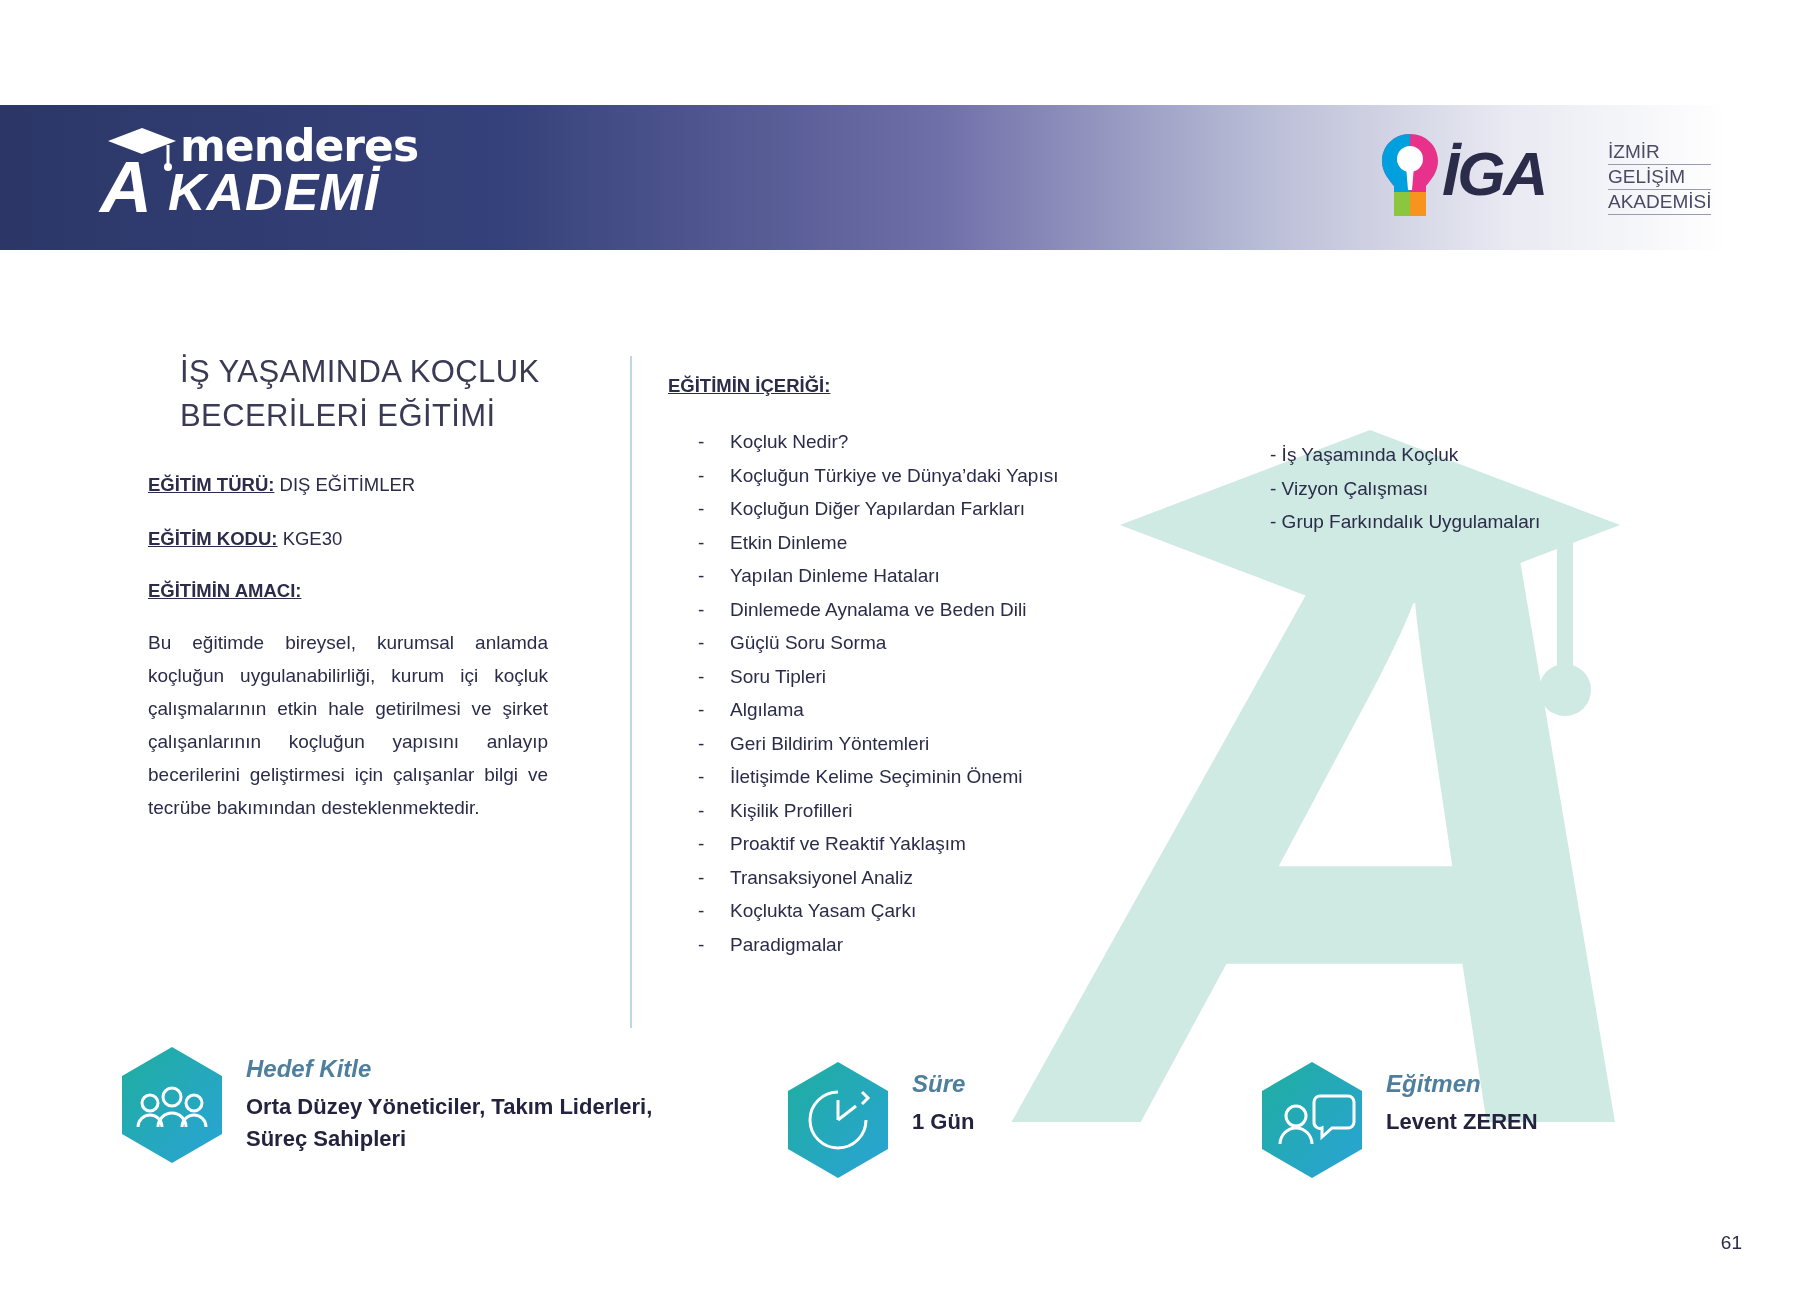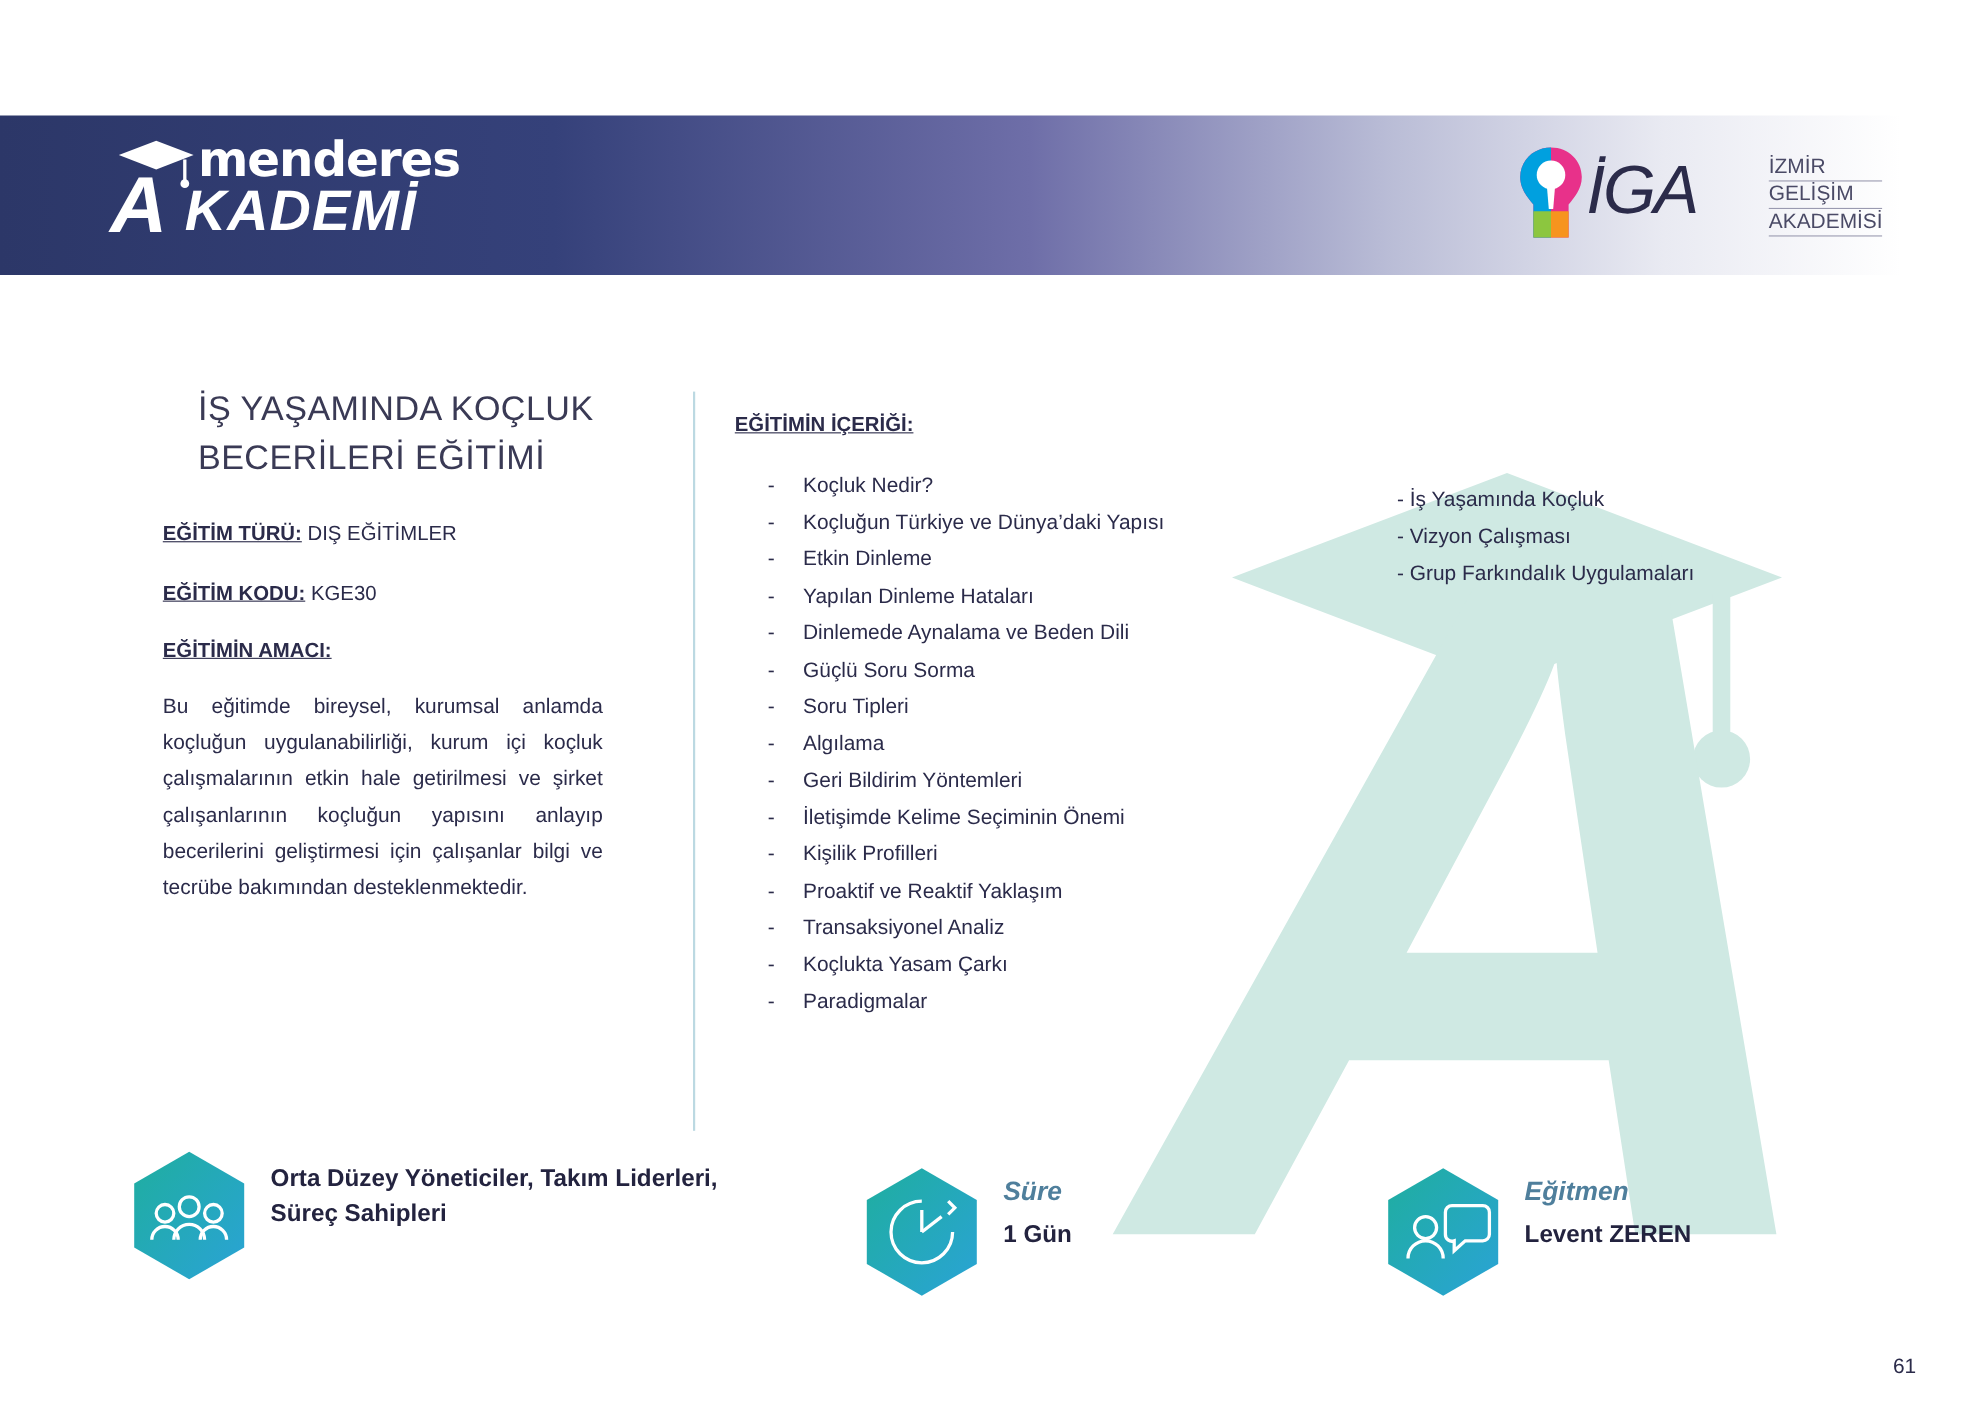--- a/index.html
+++ b/index.html
@@ -74,21 +74,21 @@
     right: 60px;
     top: 128px;
     width: 360px;
     height: 100px;
   }
   .iga-text {
     position: absolute;
     left: 62px;
     top: 10px;
     font-size: 62px;
-    font-weight: 400;
+    font-weight: 700;
     font-style: italic;
     color: #2b2b4a;
     letter-spacing: -2px;
     font-family: "Liberation Sans", sans-serif;
   }
   .iga-sub {
     position: absolute;
     left: 228px;
     top: 12px;
     font-size: 19px;
@@ -324,20 +324,21 @@
   <div class="amac-body">Bu eğitimde bireysel, kurumsal anlamda koçluğun uygulanabilirliği, kurum içi koçluk çalışmalarının etkin hale getirilmesi ve şirket çalışanlarının koçluğun yapısını anlayıp becerilerini geliştirmesi için çalışanlar bilgi ve tecrübe bakımından desteklenmektedir.</div>
 </div>
 
 <div class="v-divider"></div>
 
 <div class="content-col">
   <div class="content-title">EĞİTİMİN İÇERİĞİ:</div>
   <ul class="dash-list">
     <li>Koçluk Nedir?</li>
     <li>Koçluğun Türkiye ve Dünya’daki Yapısı</li>
+    <li>Koçluğun Diğer Yapılardan Farkları</li>
     <li>Etkin Dinleme</li>
     <li>Yapılan Dinleme Hataları</li>
     <li>Dinlemede Aynalama ve Beden Dili</li>
     <li>Güçlü Soru Sorma</li>
     <li>Soru Tipleri</li>
     <li>Algılama</li>
     <li>Geri Bildirim Yöntemleri</li>
     <li>İletişimde Kelime Seçiminin Önemi</li>
     <li>Kişilik Profilleri</li>
     <li>Proaktif ve Reaktif Yaklaşım</li>
@@ -365,20 +366,21 @@
     <g fill="none" stroke="#ffffff" stroke-width="3">
       <circle cx="32" cy="58" r="8"></circle>
       <circle cx="54" cy="52" r="9"></circle>
       <circle cx="76" cy="58" r="8"></circle>
       <path d="M20,82 a12,12 0 0 1 24,0"></path>
       <path d="M40,82 a14,14 0 0 1 28,0"></path>
       <path d="M64,82 a12,12 0 0 1 24,0"></path>
     </g>
   </svg>
   <div class="badge-text">
+    <div class="badge-title">Hedef Kitle</div>
     <div class="badge-value">Orta Düzey Yöneticiler, Takım Liderleri, Süreç Sahipleri</div>
   </div>
 </div>
 
 <div class="badge badge-duration">
   <svg class="hex" viewBox="0 0 108 120">
     <defs>
       <linearGradient id="g2" x1="0" y1="0" x2="1" y2="1">
         <stop offset="0%" stop-color="#1fae9f"></stop>
         <stop offset="100%" stop-color="#2aa3d6"></stop>

